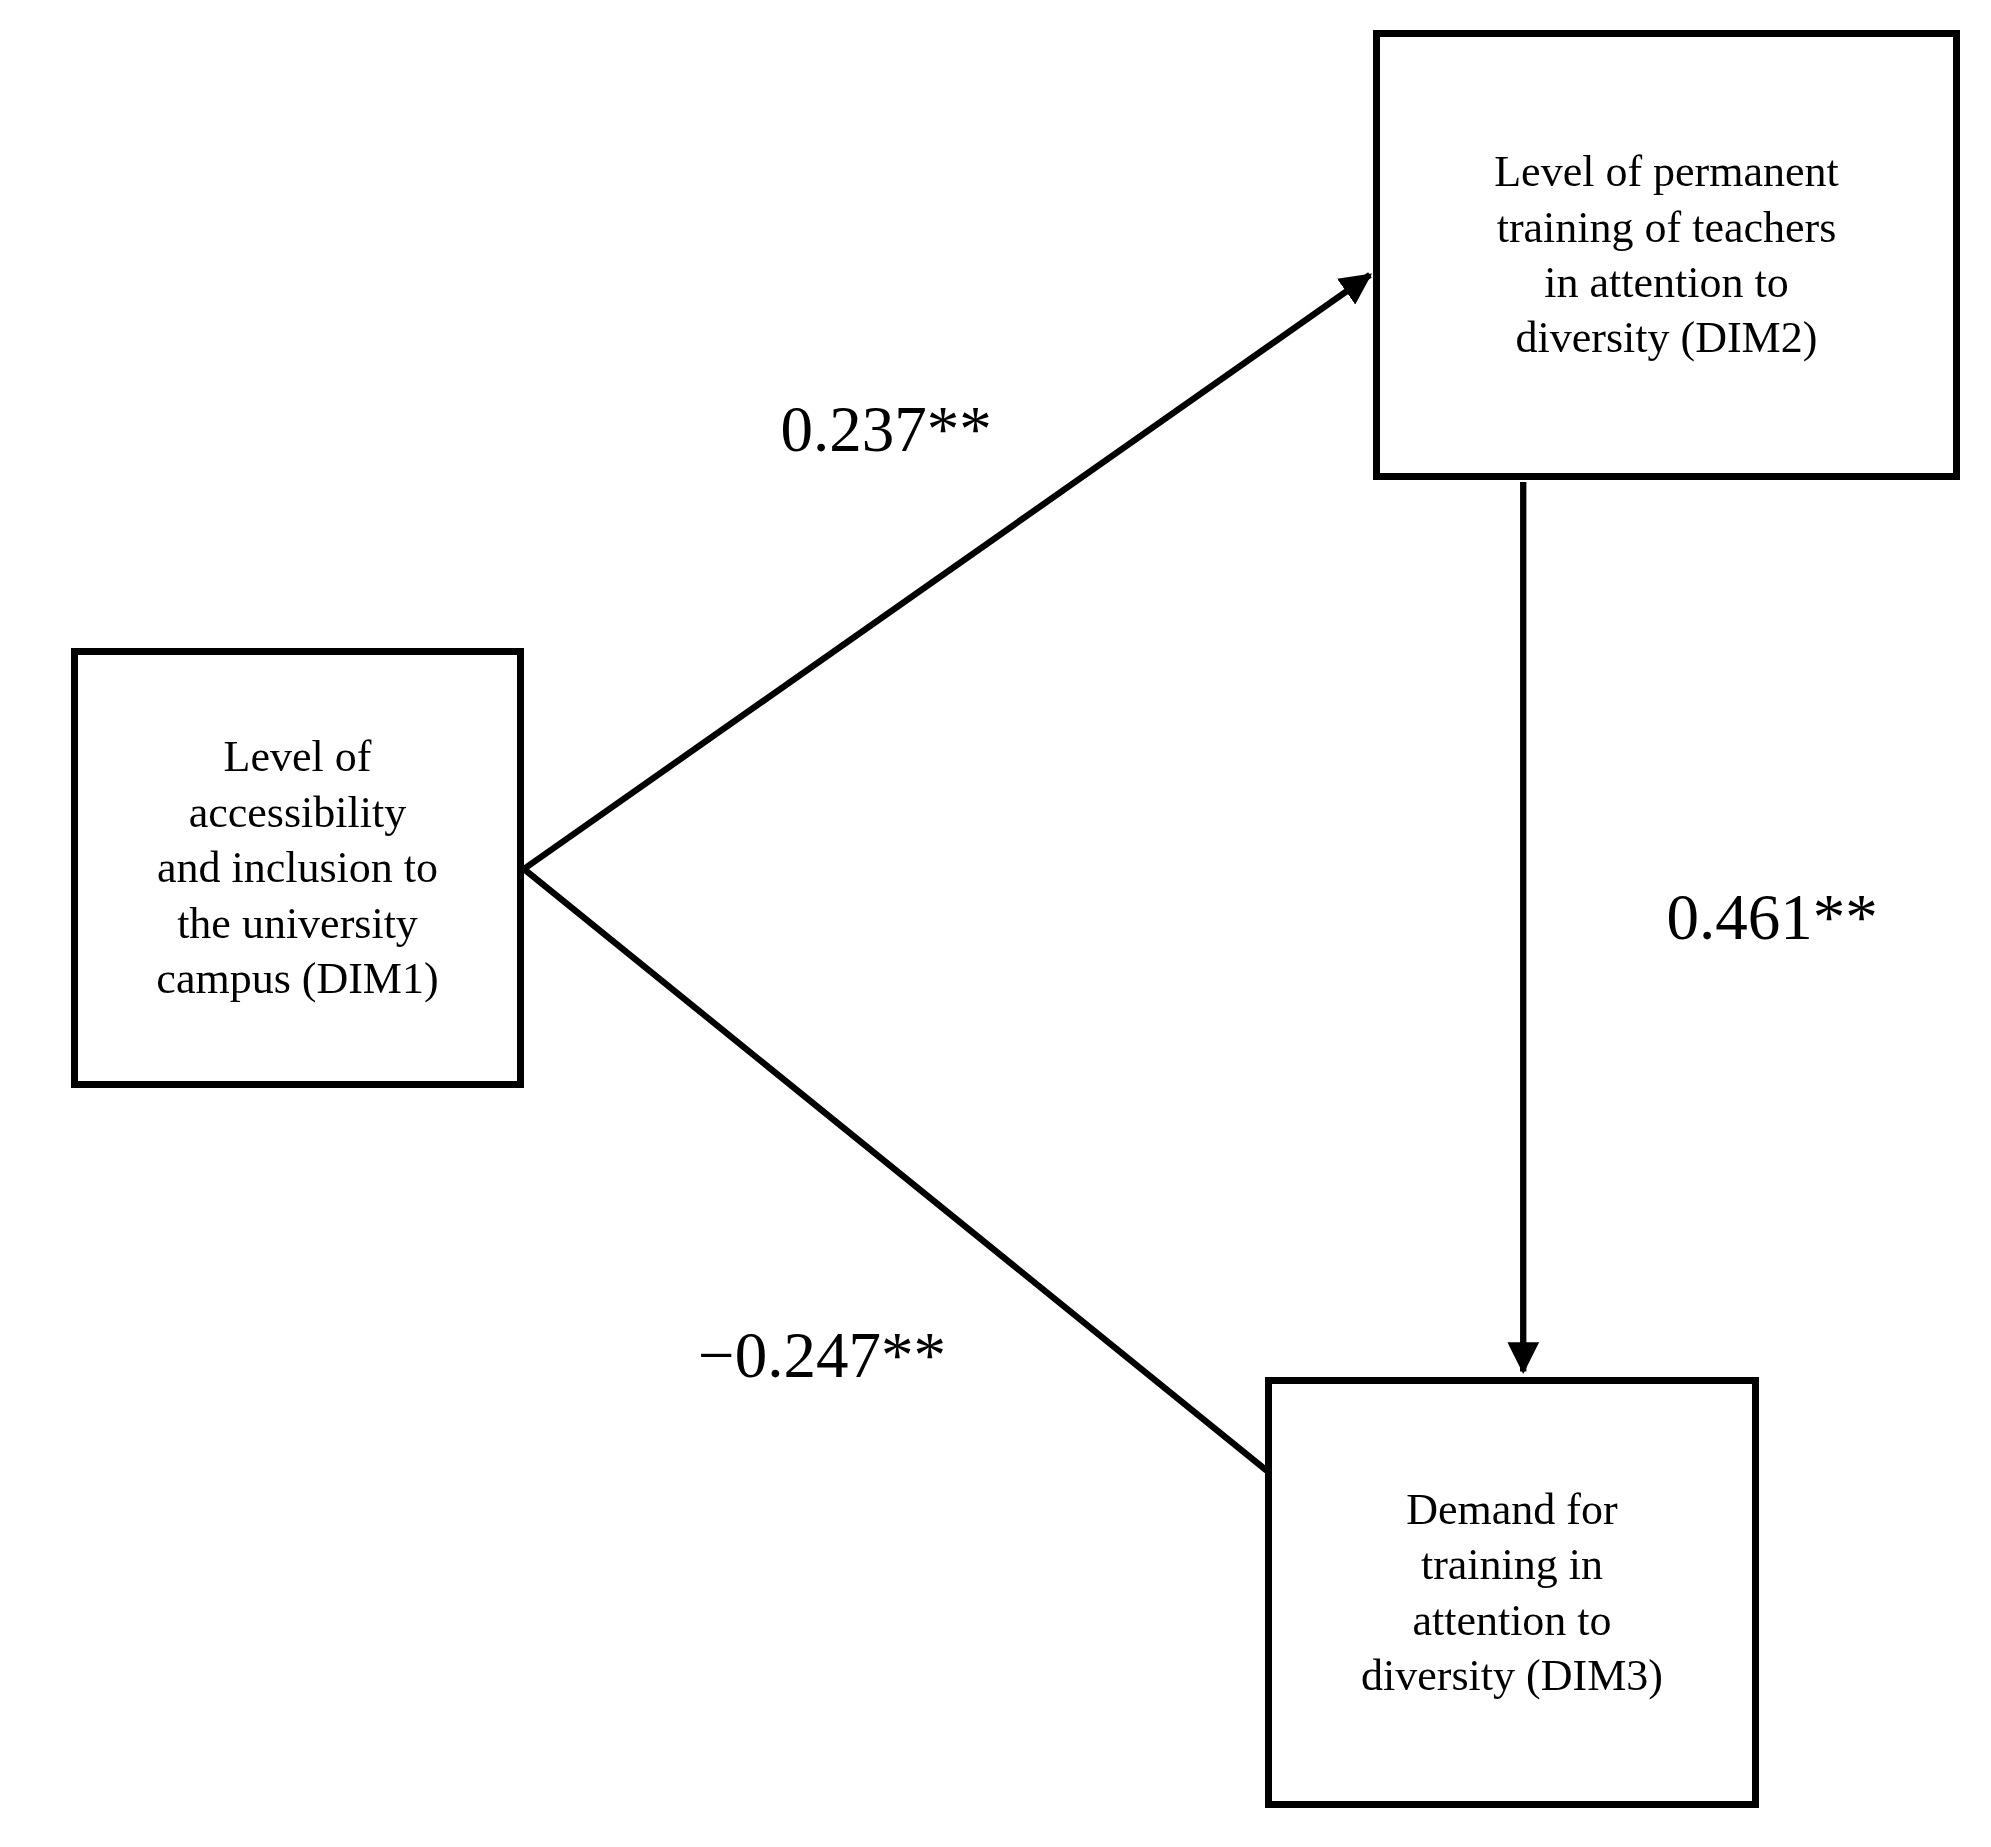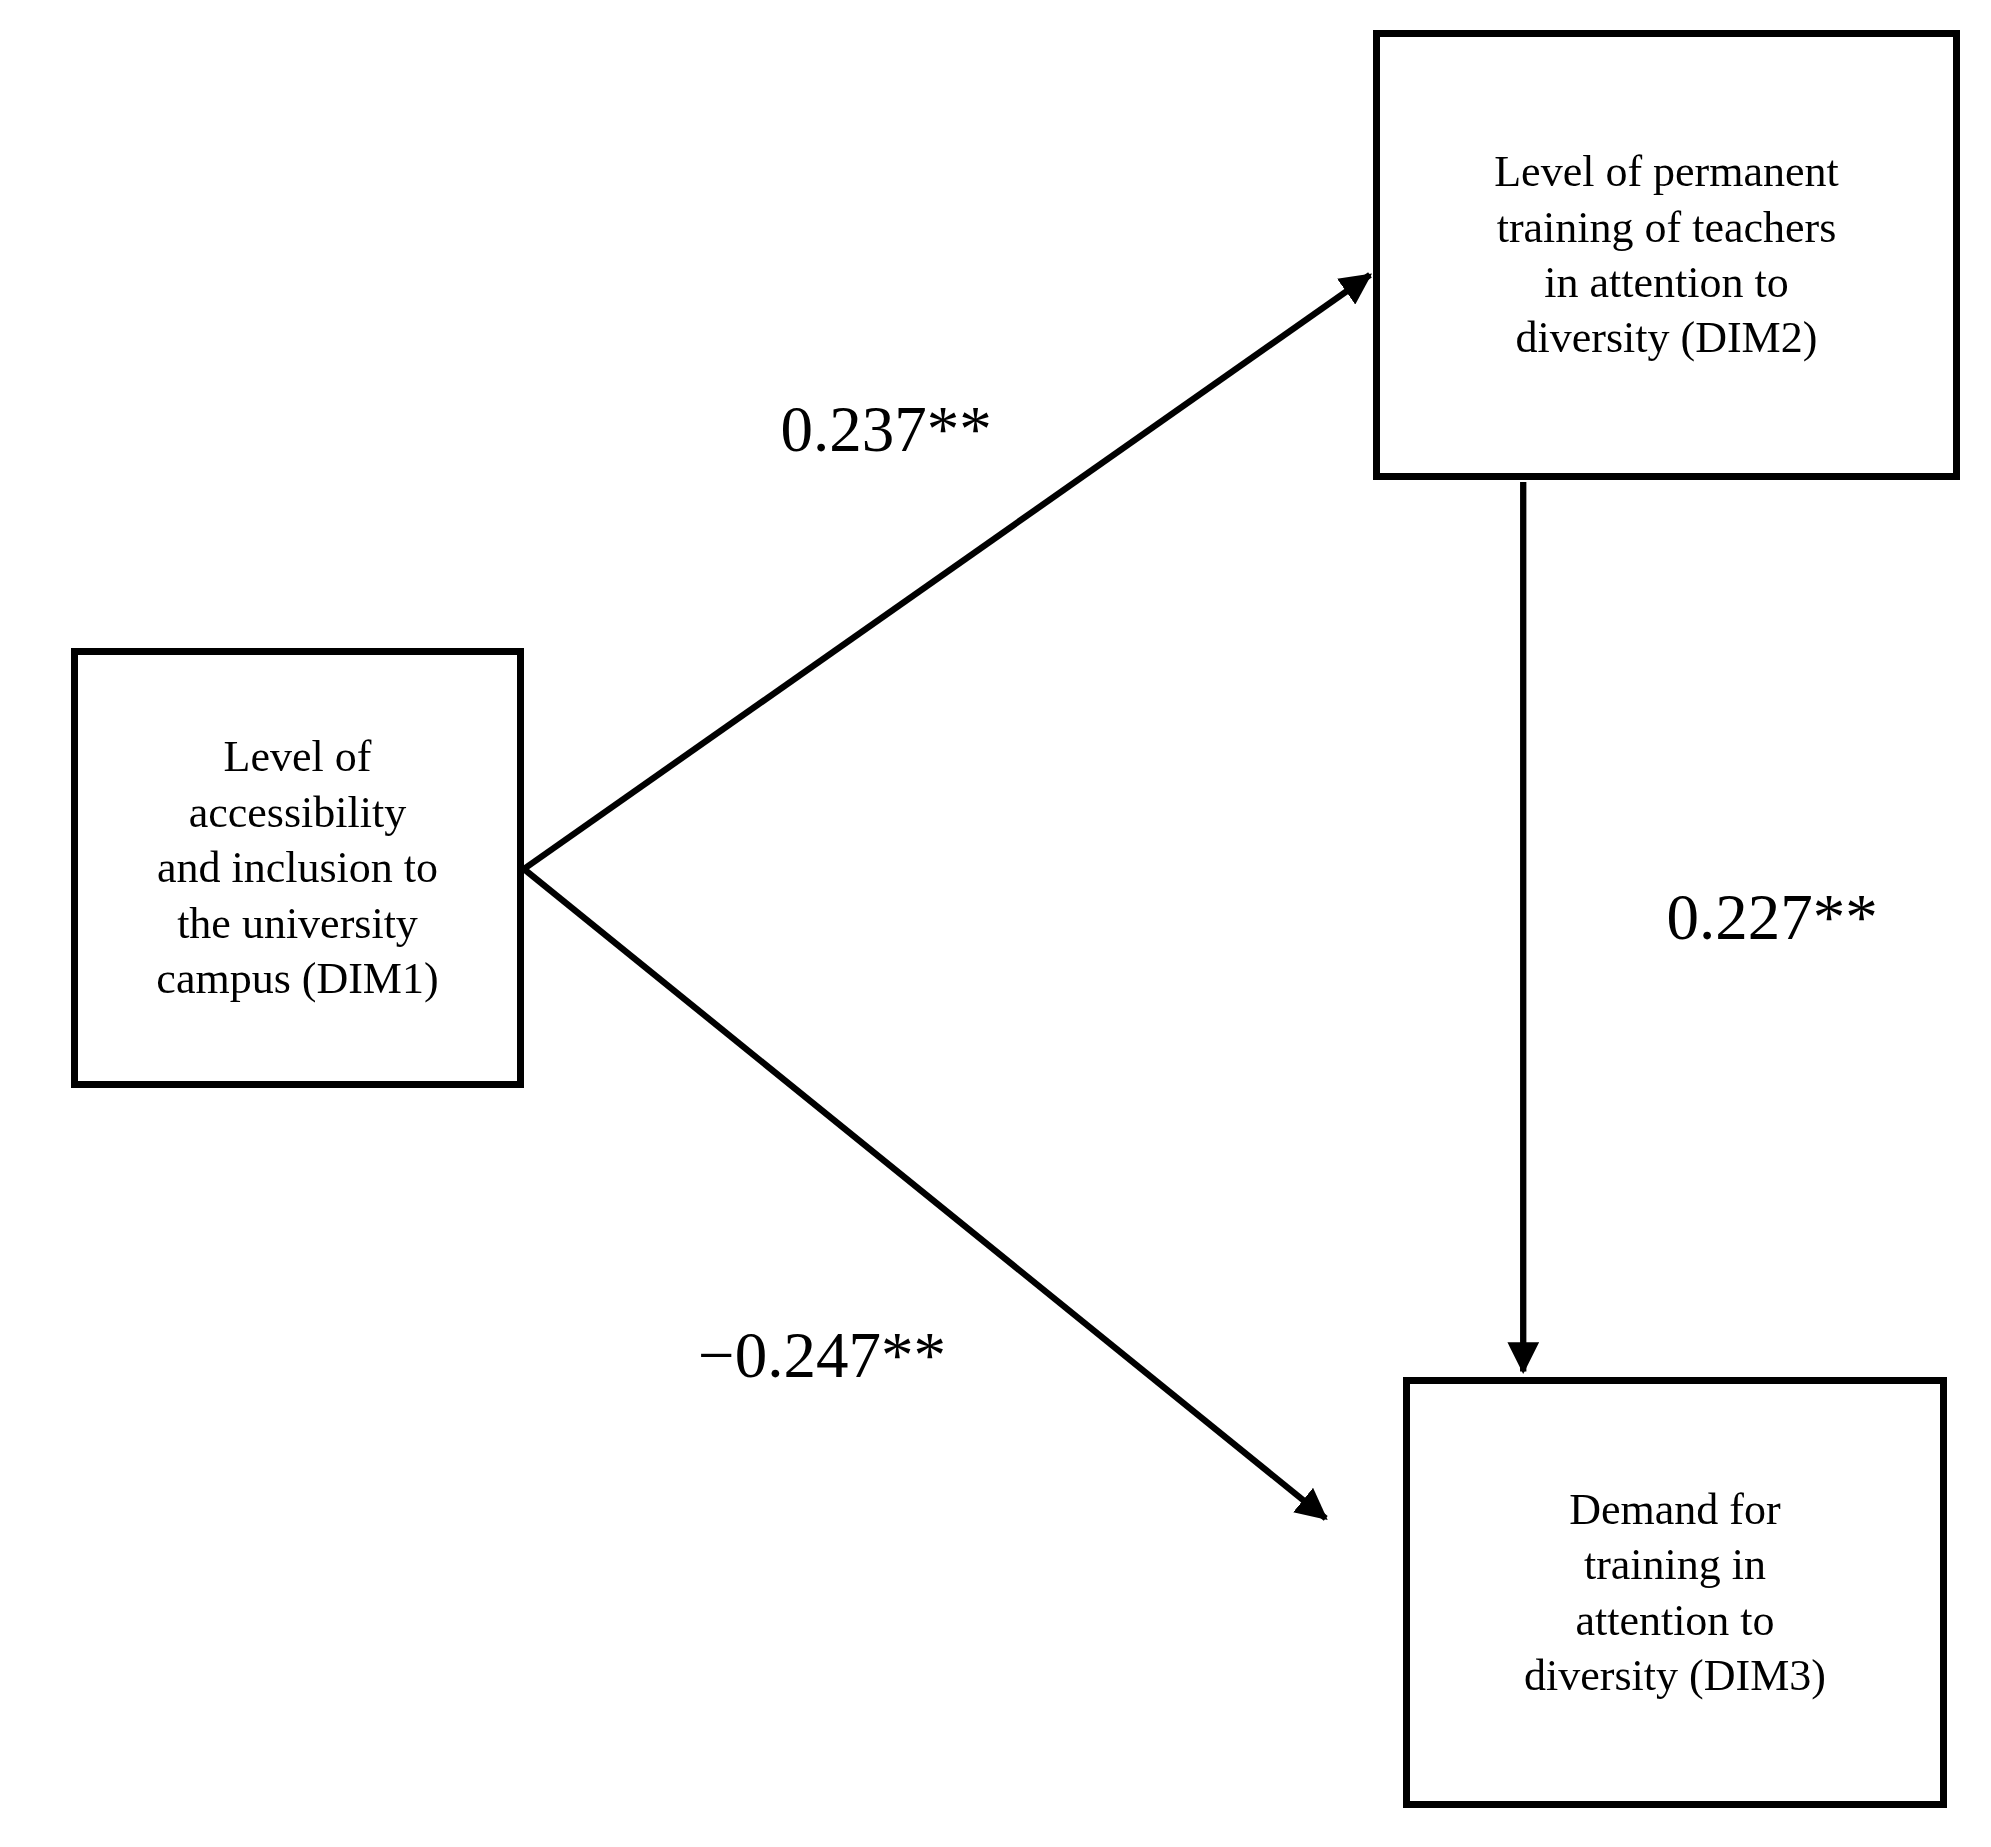--- a/index.html
+++ b/index.html
@@ -34,21 +34,21 @@
     text-align: center;
   }
   .node-label {
     white-space: pre-line;
     font-size: 44px;
     line-height: 1.26;
     color: #000000;
   }
   #node-dim1 { left: 71px;   top: 648px;  width: 453px; height: 440px; }
   #node-dim2 { left: 1373px; top: 30px;   width: 587px; height: 450px; }
-  #node-dim3 { left: 1403px; top: 1377px; width: 544px; height: 431px; }
+  #node-dim3 { left: 1265px; top: 1377px; width: 494px; height: 431px; }
   .edge-label {
     position: absolute;
     transform: translate(-50%, -50%);
     font-size: 65px;
     white-space: nowrap;
     color: #000000;
     background: transparent;
   }
   #label-dim1-dim2 { left: 886px; top: 429px;  }
   #label-dim2-dim3 { left: 1772px; top: 917px; }
@@ -89,16 +89,16 @@
     <span class="node-label">Demand for
 training in
 attention to
 diversity (DIM3)</span>
   </div>
 
   <div class="edge-label" id="label-dim1-dim2">0.237**</div>
 
   <div class="edge-label" id="label-dim1-dim3">−0.247**</div>
 
-  <div class="edge-label" id="label-dim2-dim3">0.227**</div>
+  <div class="edge-label" id="label-dim2-dim3">0.461**</div>
 
 </div>
 
 
 </body></html>

